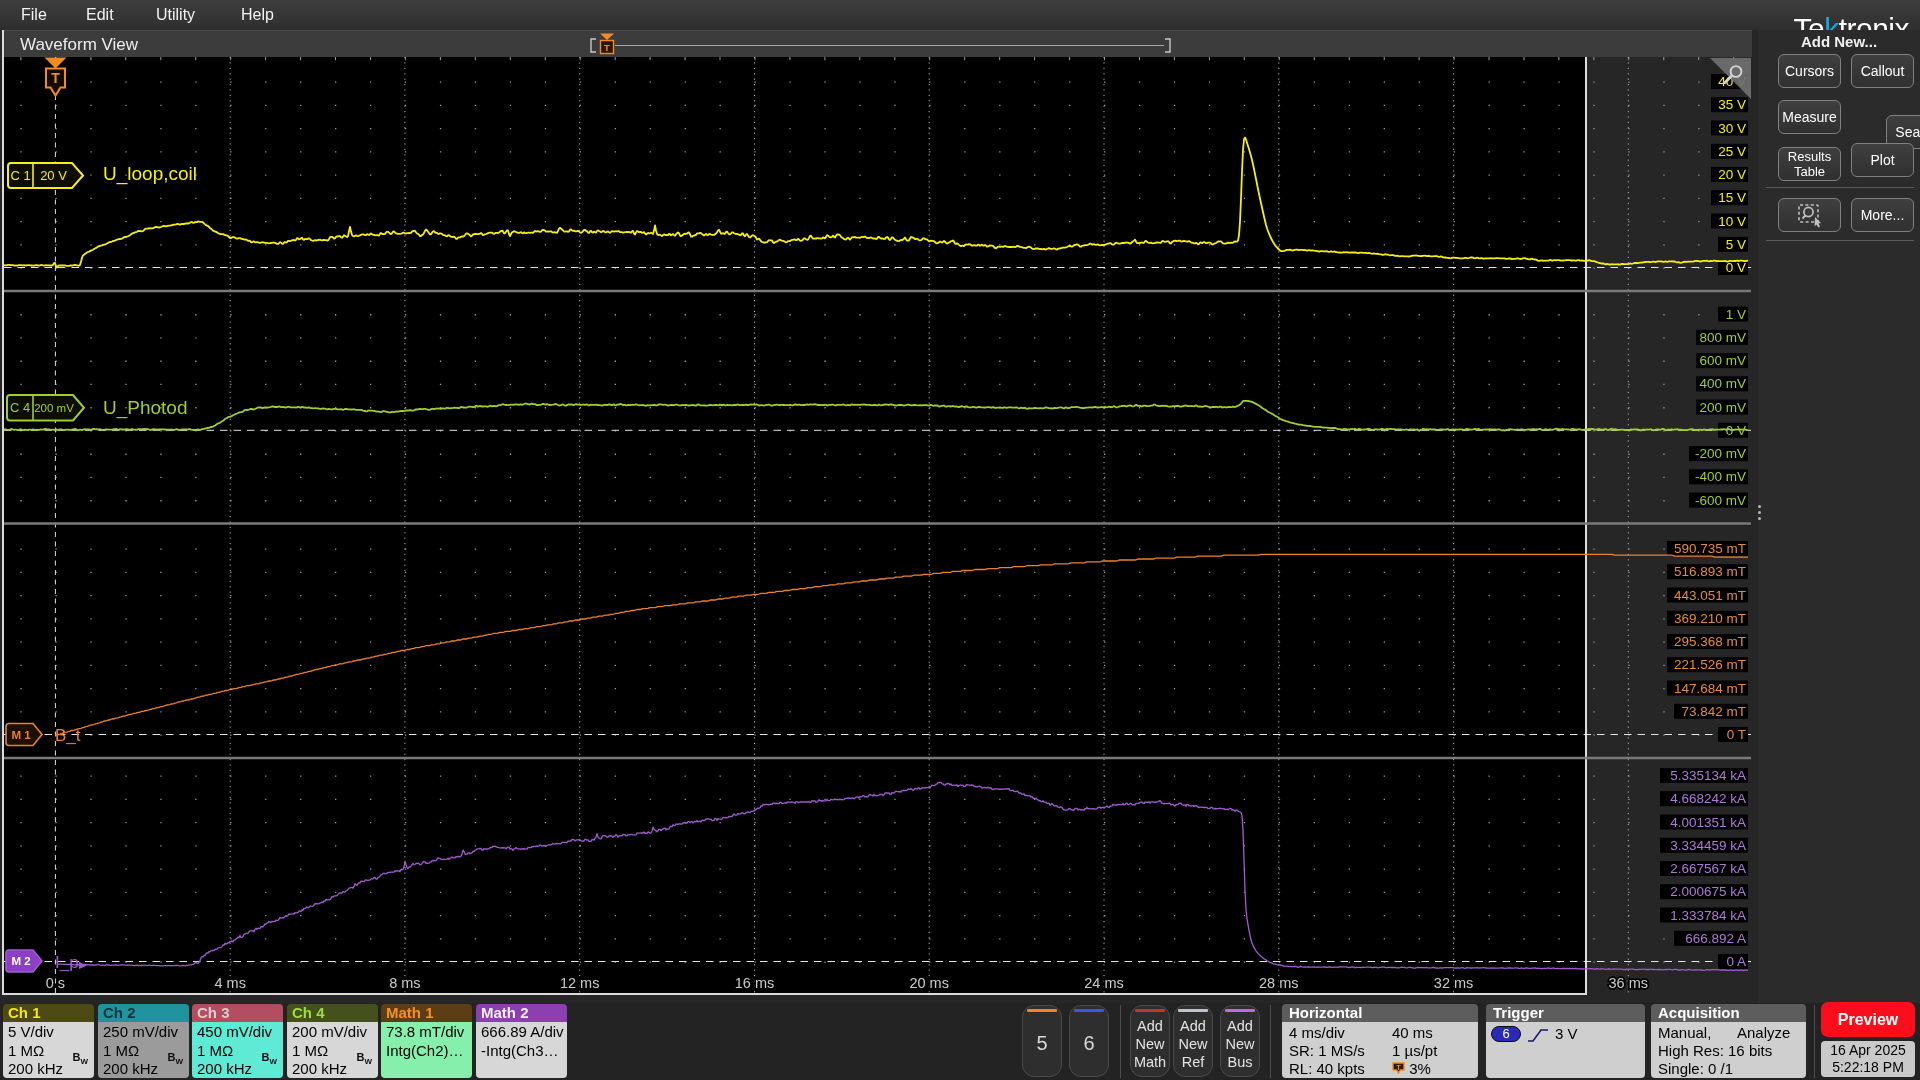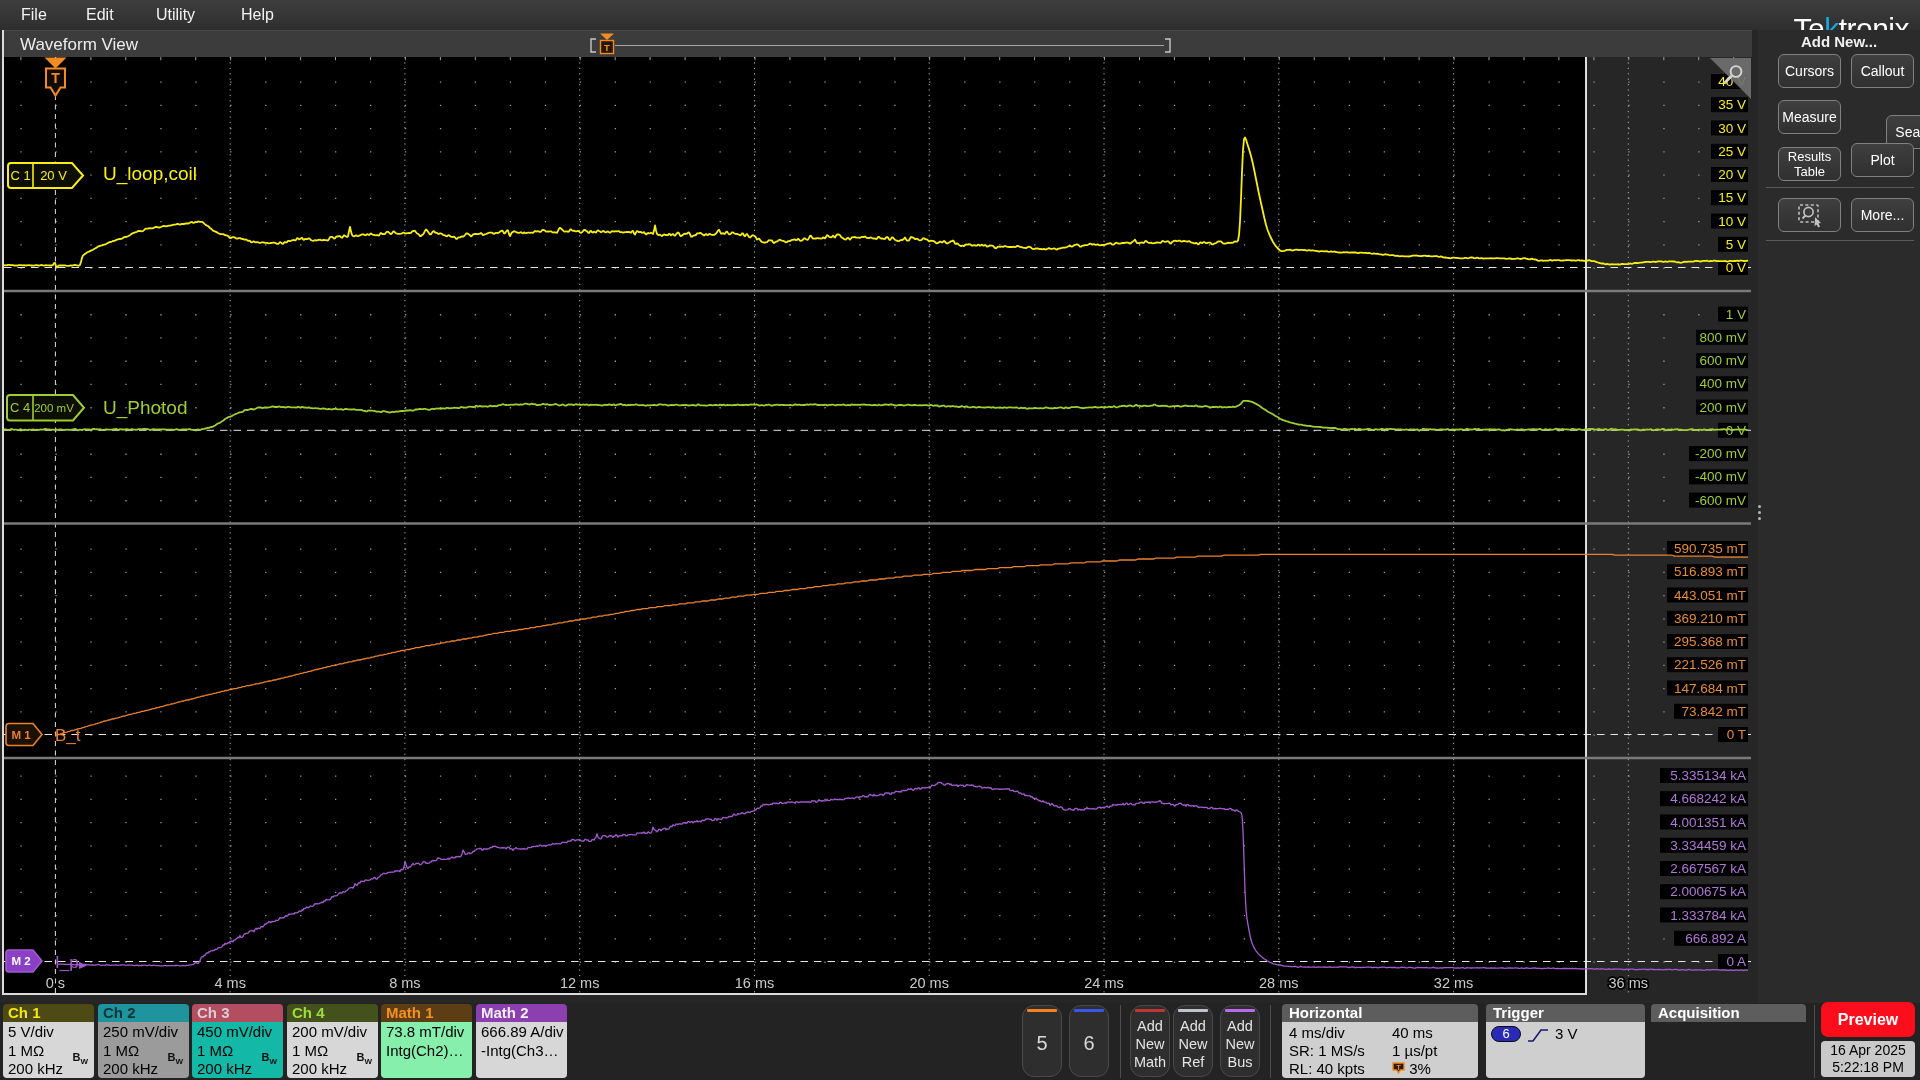--- a/index.html
+++ b/index.html
@@ -240,21 +240,21 @@
   <div class="badge" style="left:3px;">
     <div class="hd" style="background:#4e4a15; color:#f5e614;">Ch 1</div>
     <div class="bd" style="background:#d7d7d7;">5 V/div<br>1 MΩ<br>200 kHz<span class="bw">B<sub>W</sub></span></div>
   </div>
   <div class="badge" style="left:98px;">
     <div class="hd" style="background:#1f939e; color:#09343a;">Ch 2</div>
     <div class="bd" style="background:#9b9b9b;">250 mV/div<br>1 MΩ<br>200 kHz<span class="bw">B<sub>W</sub></span></div>
   </div>
   <div class="badge" style="left:192px;">
     <div class="hd" style="background:#b34d60; color:#d9ced1;">Ch 3</div>
-    <div class="bd" style="background:#14b8a6;">450 mV/div<br>1 MΩ<br>200 kHz<span class="bw">B<sub>W</sub></span></div>
+    <div class="bd" style="background:#5eead4;">450 mV/div<br>1 MΩ<br>200 kHz<span class="bw">B<sub>W</sub></span></div>
   </div>
   <div class="badge" style="left:287px;">
     <div class="hd" style="background:#45511c; color:#9ede3a;">Ch 4</div>
     <div class="bd" style="background:#d7d7d7;">200 mV/div<br>1 MΩ<br>200 kHz<span class="bw">B<sub>W</sub></span></div>
   </div>
   <div class="badge" style="left:381px;">
     <div class="hd" style="background:#5d3d13; color:#f59120;">Math 1</div>
     <div class="bd" style="background:#86efac;">73.8 mT/div<br>Intg(Ch2)…</div>
   </div>
   <div class="badge" style="left:476px;">
@@ -308,17 +308,23 @@
       <span class="prow" style="left:5px; top:4px; width:30px; height:16px; background:#2a2ab8; border:1.5px solid #0a0a0a; border-radius:8px; color:#fff; text-align:center; font-size:13px; line-height:14px; display:inline-block;">6</span>
       <svg class="prow" style="left:40px; top:4px;" width="24" height="18" viewBox="0 0 24 18">
         <path d="M2 15 L7 15 L15 4 L22 4" stroke="#1a1a6e" stroke-width="1.6" fill="none"></path>
       </svg>
       <span class="prow" style="left:69px; top:3px;">3 V</span>
     </div>
   </div>
 
   <div class="panel" style="left:1651px; width:155px;">
     <div class="hd">Acquisition</div>
+    <div class="bd">
+      <span class="prow" style="top:2px;">Manual,</span>
+        <span class="prow" style="left:86px; top:2px;">Analyze</span>
+      <span class="prow" style="top:20px;">High Res: 16 bits</span>
+      <span class="prow" style="top:38px;">Single: 0 /1</span>
+    </div>
   </div>
   <div class="vsep" style="left:1814px;"></div>
 </div>
 <div id="preview">Preview</div>
 <div id="datebox">16 Apr 2025<br>5:22:18 PM</div>
 
 </body></html>

